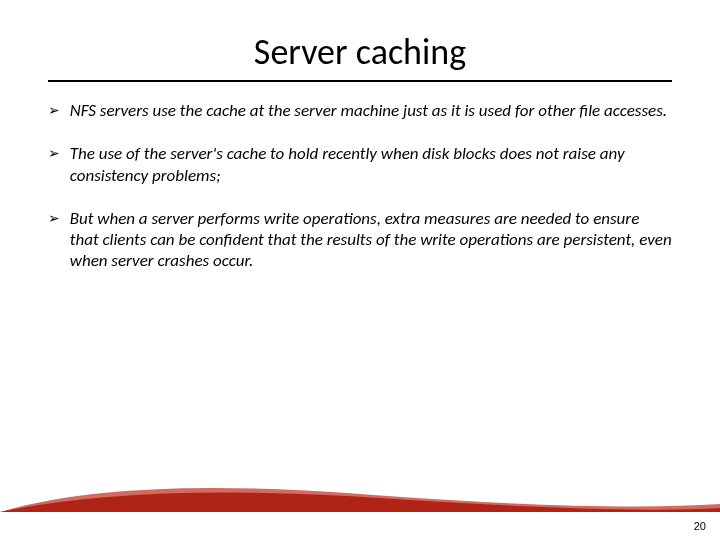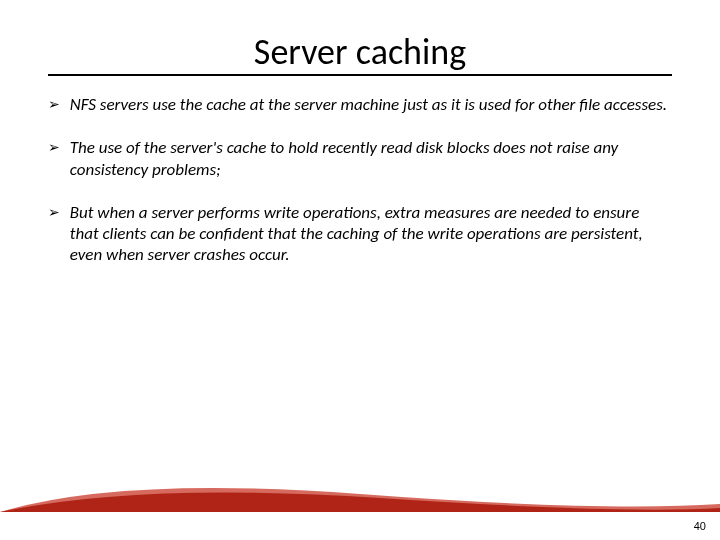--- a/index.html
+++ b/index.html
@@ -13,20 +13,21 @@
   }
   .slide {
     width: 100%;
     height: 100%;
     position: relative;
     padding: 0;
   }
   .title-wrap {
     text-align: center;
     padding-top: 30px;
+    padding-bottom: 6px;
   }
   .title {
     font-size: 36px;
     font-weight: 400;
     color: #000;
     display: inline-block;
   }
   .title-rule {
     border: none;
     border-top: 2px solid #000;
@@ -98,33 +99,33 @@
 
   <div class="content">
 
     <div class="bullet">
       <span class="arrow">➢</span>
       <span class="text">NFS servers use the cache at the server machine just as it is used for other file accesses.</span>
     </div>
 
     <div class="bullet">
       <span class="arrow">➢</span>
-      <span class="text">The use of the server's cache to hold recently read disk blocks does not raise any consistency problems;</span>
+      <span class="text">The use of the server's cache to hold recently when disk blocks does not raise any consistency problems;</span>
     </div>
 
     <div class="bullet">
       <span class="arrow">➢</span>
-      <span class="text">But when a server performs write operations, extra measures are needed to ensure that clients can be confident that the caching of the write operations are persistent, even when server crashes occur.</span>
+      <span class="text">But when a server performs write operations, extra measures are needed to ensure that clients can be confident that the results of the write operations are persistent, even when server crashes occur.</span>
     </div>
 
   </div>
 
   <div class="footer-band">
     <svg viewBox="0 0 720 48" preserveAspectRatio="none">
       <path d="M 0 48 Q 120 12 360 30 T 720 40 L 720 48 Z" fill="#d66a5e"></path>
       <path d="M 0 48 Q 140 18 380 34 T 720 44 L 720 48 Z" fill="#b02418"></path>
     </svg>
   </div>
 
 
-  <div class="page-num">40</div>
+  <div class="page-num">20</div>
 
 </div>
 
 </body></html>

